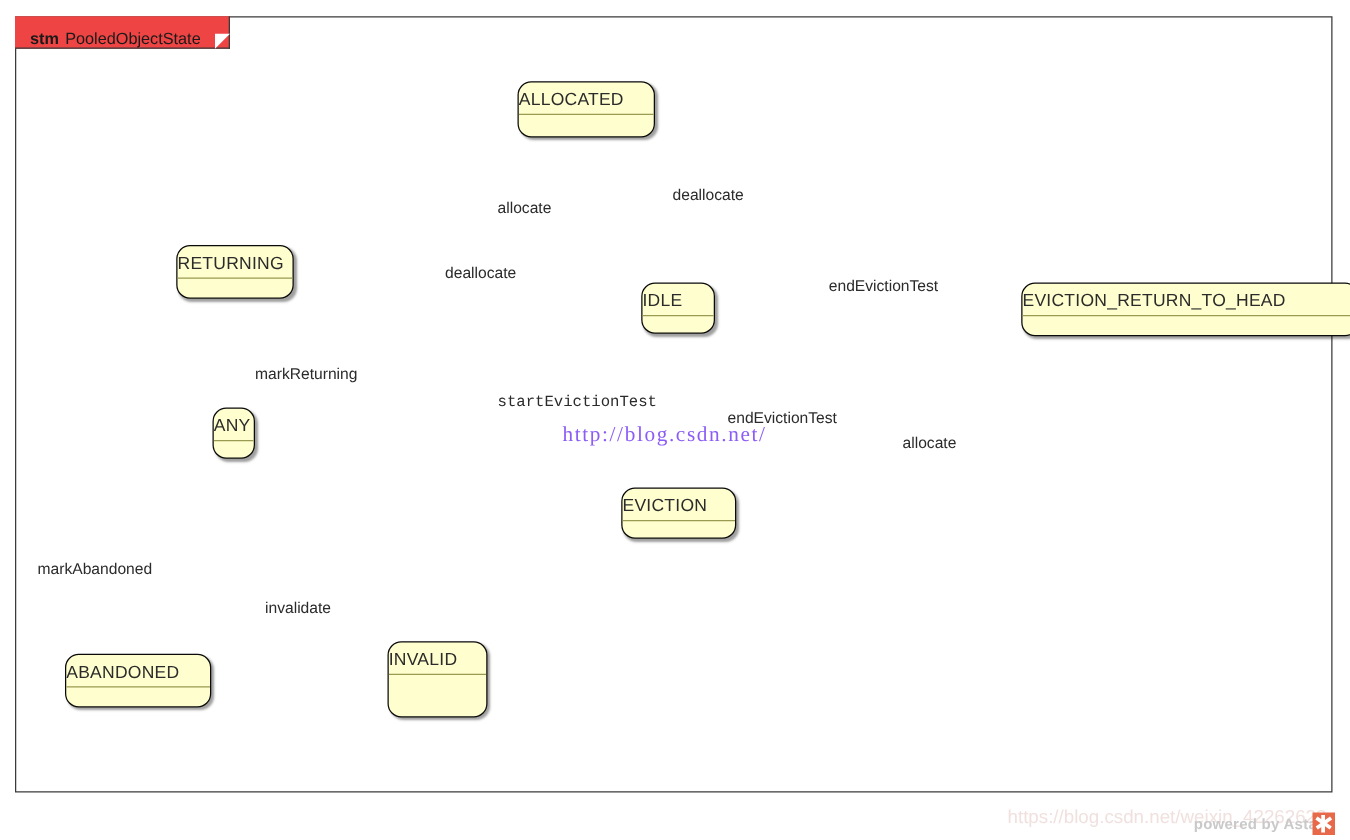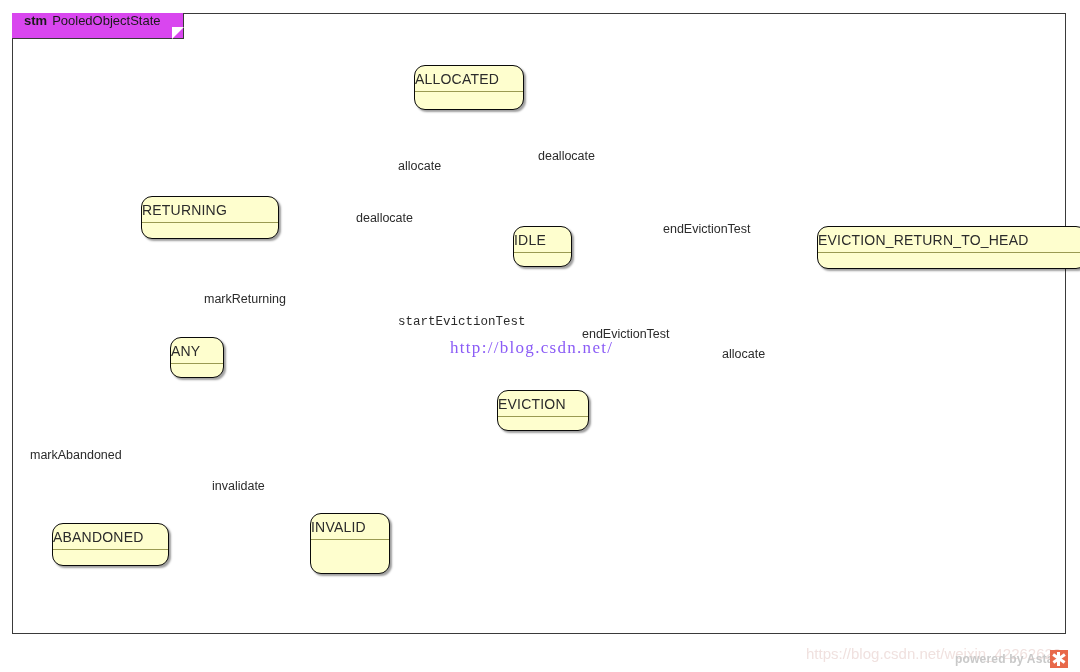--- a/index.html
+++ b/index.html
@@ -30,24 +30,24 @@
     box-sizing: border-box;
     background: #ffffff;
   }
   .frame-tab {
     position: absolute;
     left: 12px;
     top: 13px;
     height: 26px;
     padding: 0 22px 0 12px;
     display: flex;
-    align-items: flex-start;
+    align-items: flex-end;
     font-size: 13px;
     color: #1a1a1a;
-    background: #d946ef;
+    background: #ef4444;
     border-right: 1px solid #3a3a3a;
     border-bottom: 1px solid #3a3a3a;
     box-sizing: border-box;
     white-space: nowrap;
   }
   .frame-tab .kw {
     font-weight: bold;
     margin-right: 5px;
   }
   .frame-tab::after {
@@ -170,30 +170,30 @@
 
 <div class="frame-tab">
   <span class="kw">stm</span>
   <span>PooledObjectState</span>
 </div>
 
 <div id="nodes-layer">
     <div class="node" style="left: 414px; top: 65px; width: 110px; height: 45px;">
       <span class="title">ALLOCATED</span>
     </div>
-    <div class="node" style="left: 141px; top: 196px; width: 138px; height: 43px;">
+    <div class="node" style="left: 141px; top: 196px; width: 94px; height: 43px;">
       <span class="title">RETURNING</span>
     </div>
     <div class="node" style="left: 513px; top: 226px; width: 59px; height: 41px;">
       <span class="title">IDLE</span>
     </div>
     <div class="node" style="left: 817px; top: 226px; width: 270px; height: 43px;">
       <span class="title">EVICTION_RETURN_TO_HEAD</span>
     </div>
-    <div class="node" style="left: 170px; top: 337px; width: 54px; height: 41px;">
+    <div class="node" style="left: 170px; top: 326px; width: 34px; height: 41px;">
       <span class="title">ANY</span>
     </div>
     <div class="node" style="left: 497px; top: 390px; width: 92px; height: 41px;">
       <span class="title">EVICTION</span>
     </div>
     <div class="node" style="left: 52px; top: 523px; width: 117px; height: 43px;">
       <span class="title">ABANDONED</span>
     </div>
     <div class="node" style="left: 310px; top: 513px; width: 80px; height: 61px;">
       <span class="title">INVALID</span>

